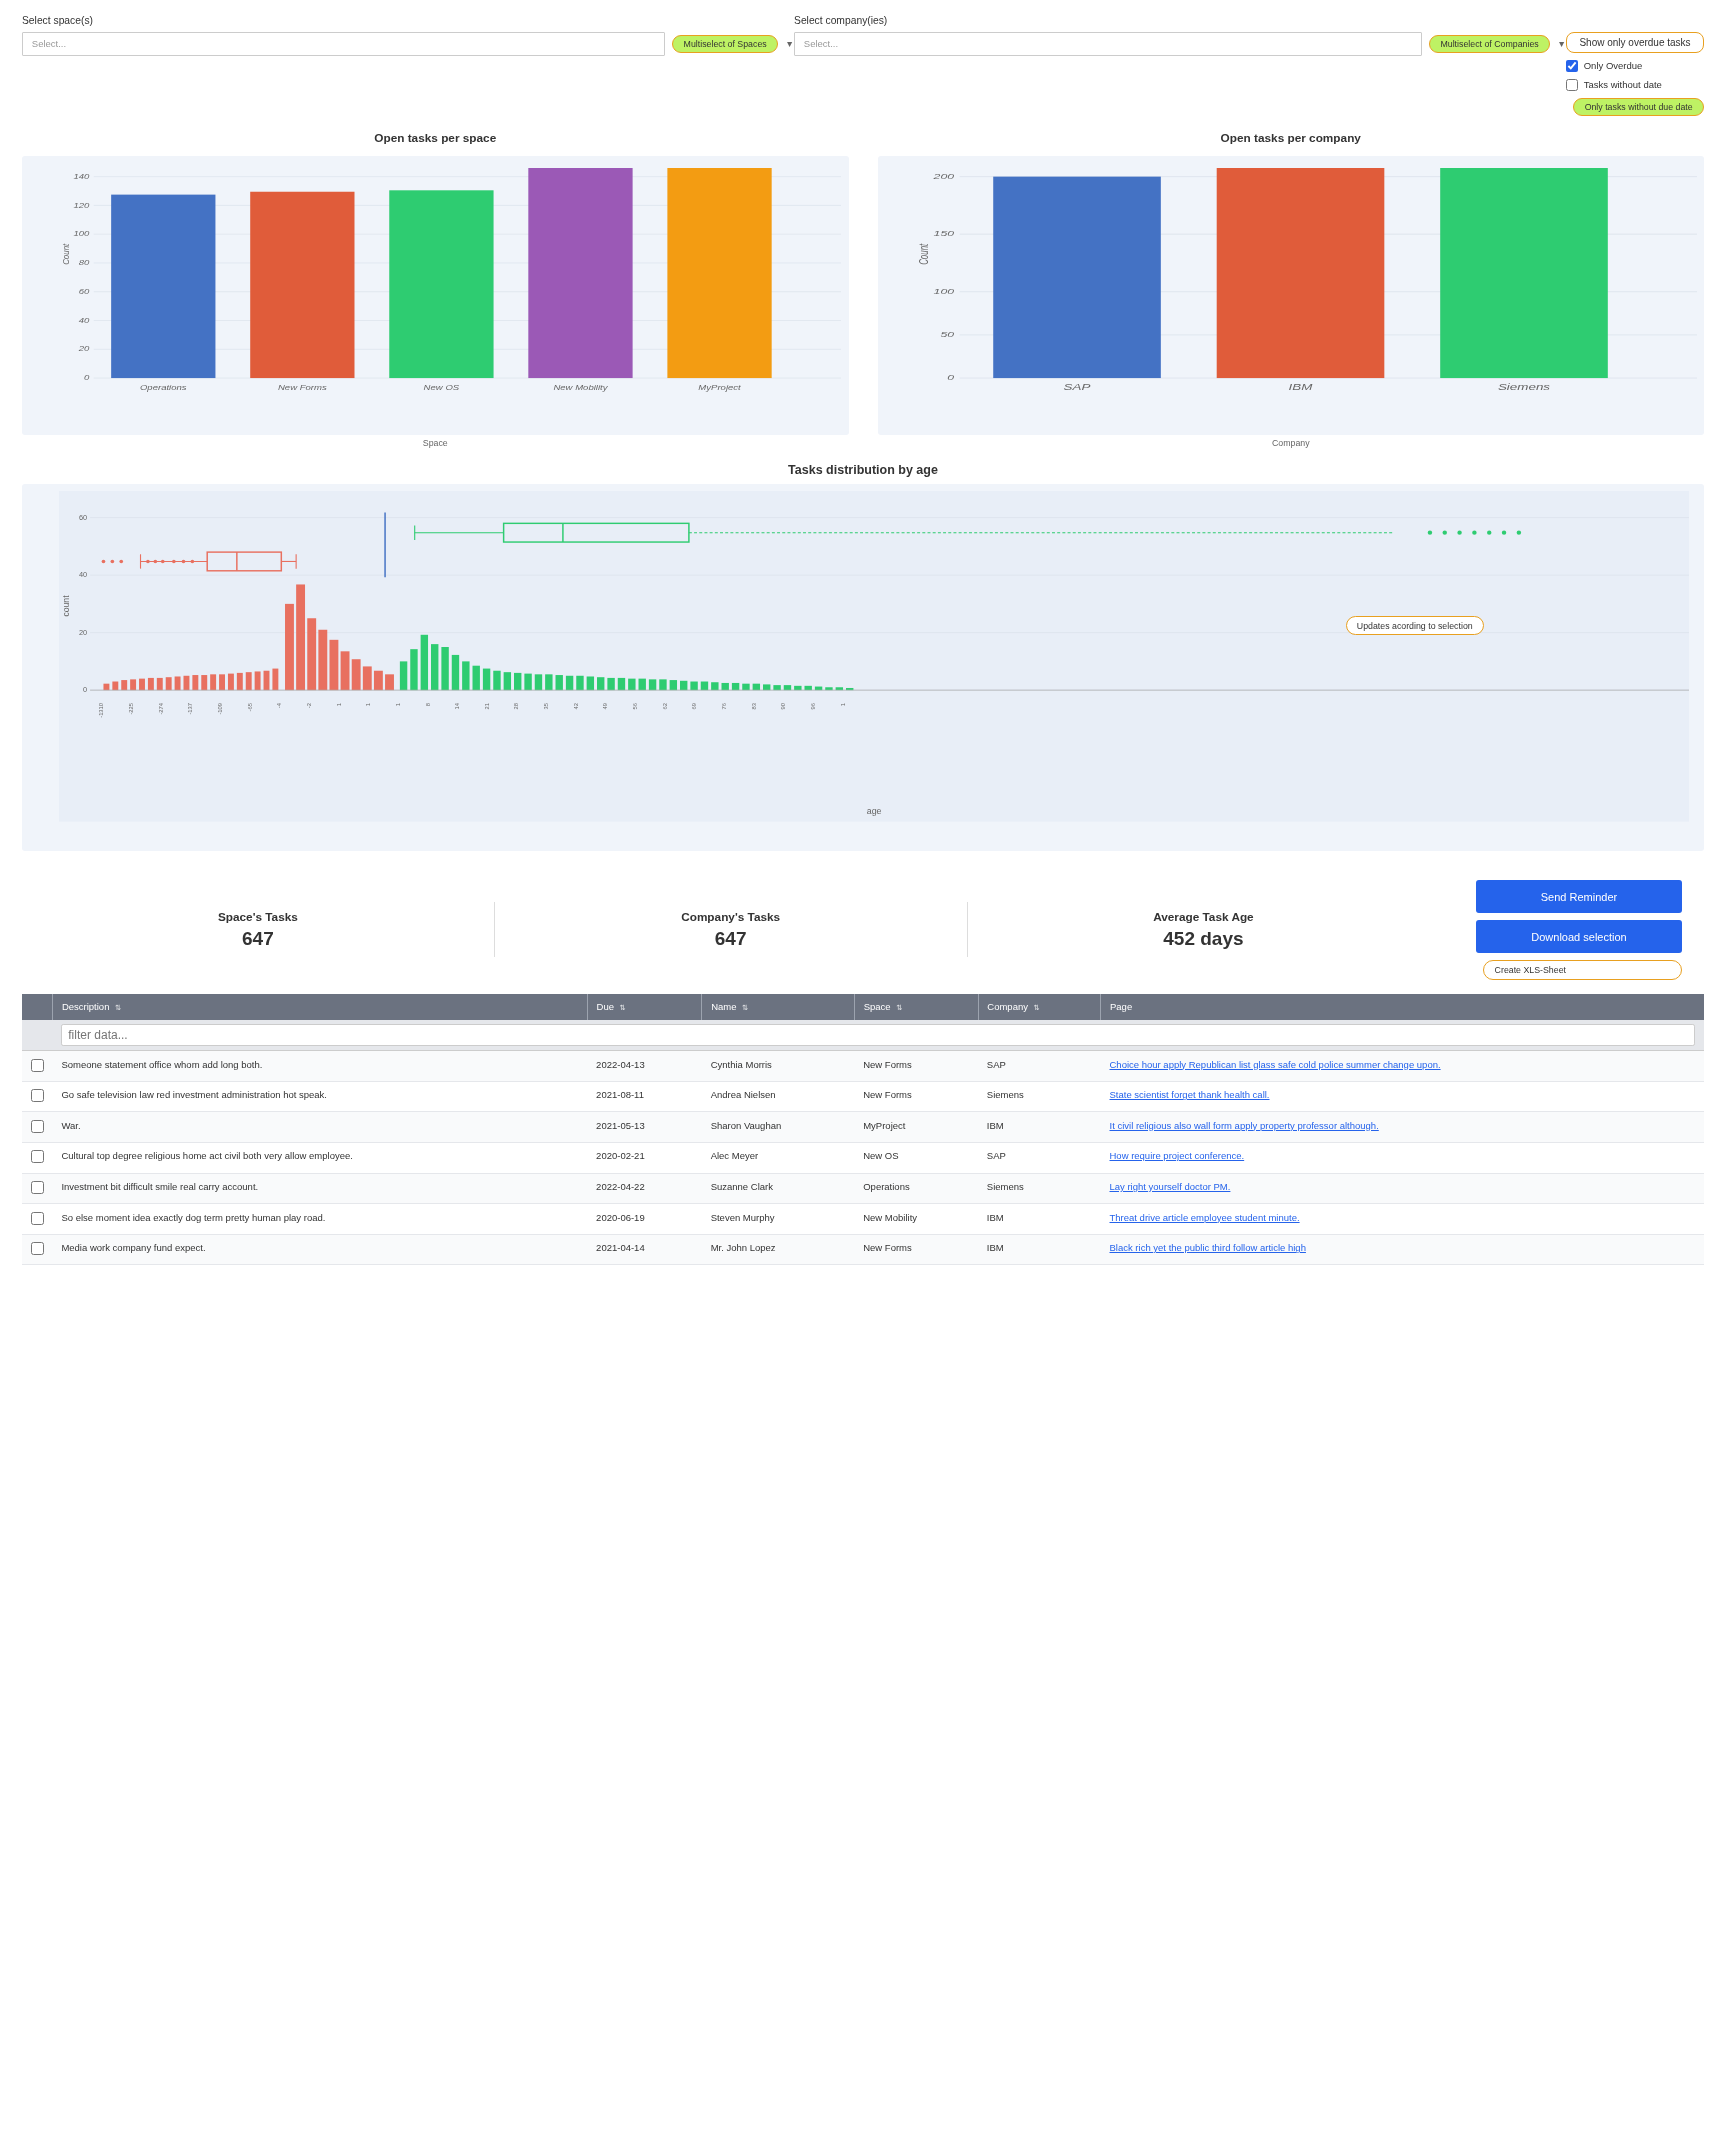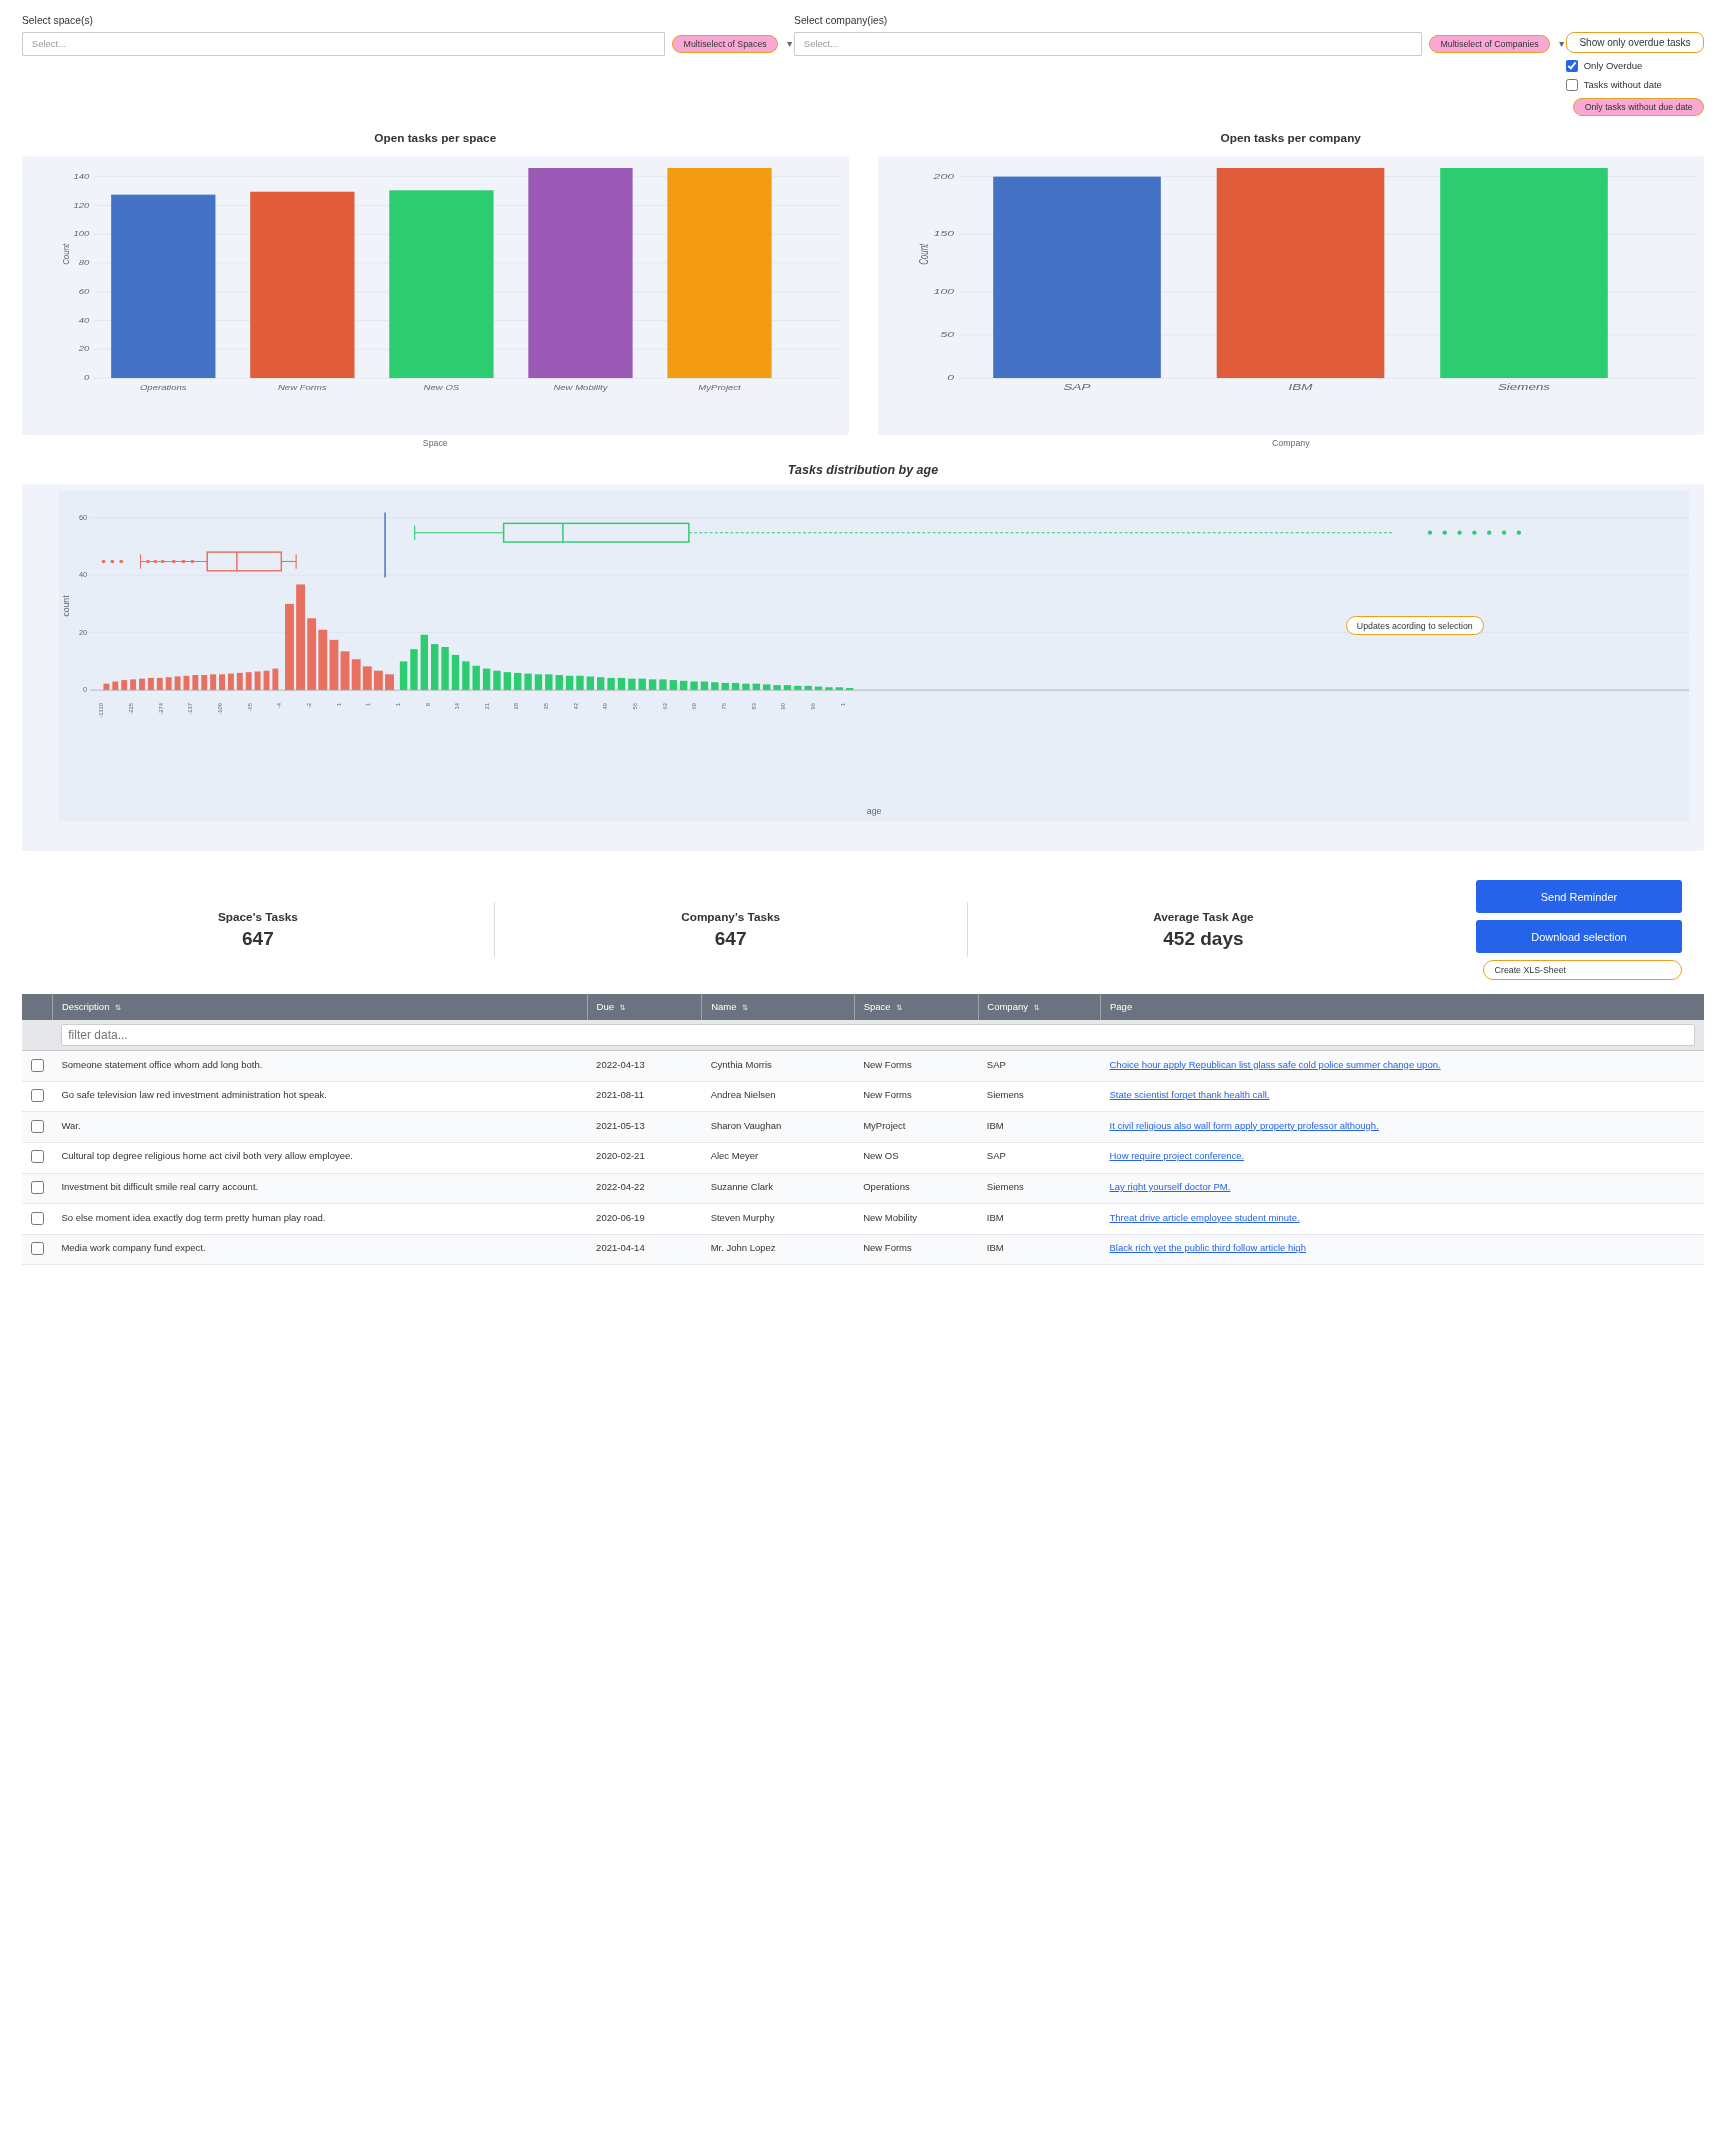--- a/index.html
+++ b/index.html
@@ -39,21 +39,21 @@
       appearance: none;
       cursor: pointer;
     }
 
     .select-arrow {
       font-size: 8.8px;
       color: #666;
     }
 
     .pill-label {
-      background: #f9a8d4;
+      background: #bef264;
       border: 1.1px solid #e8a020;
       border-radius: 14.7px;
       padding: 2.9px 10.3px;
       font-size: 8.8px;
       color: #333;
       white-space: nowrap;
       pointer-events: none;
     }
 
     .right-filters {
@@ -129,21 +129,20 @@
 
     .distribution-section {
       padding: 7.3px 22px 14.7px;
     }
 
     .dist-title {
       text-align: center;
       font-size: 12.5px;
       font-weight: 700;
       margin-bottom: 7.3px;
-      font-style: italic;
     }
 
     .dist-chart-area {
       background: #f0f4fa;
       border-radius: 2.9px;
       padding: 7.3px 14.7px 29px 37px;
       position: relative;
       height: 367px;
     }
 

